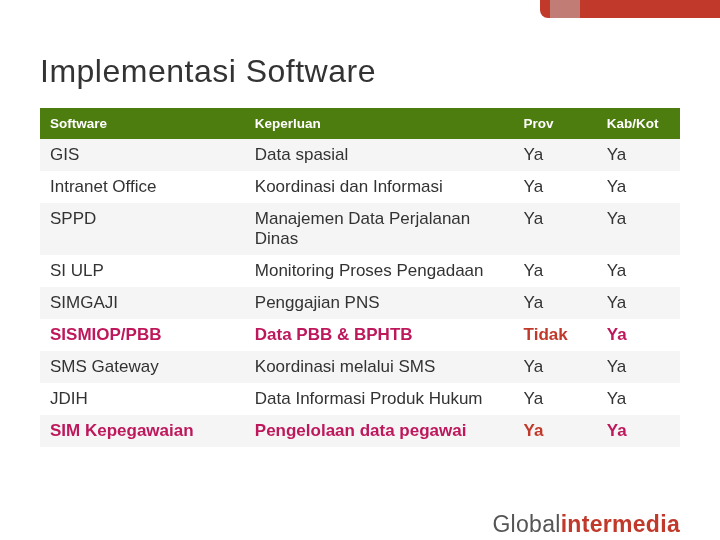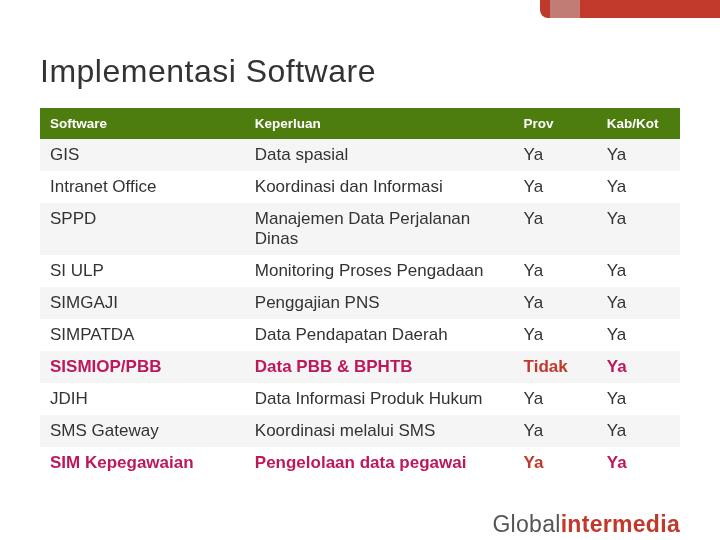--- a/index.html
+++ b/index.html
@@ -156,41 +156,35 @@
       <td>Monitoring Proses Pengadaan</td>
       <td>Ya</td>
       <td>Ya</td>
     </tr>
         <tr>
       <td>SIMGAJI</td>
       <td>Penggajian PNS</td>
       <td>Ya</td>
       <td>Ya</td>
     </tr>
-        <tr>
-      <td>SIMPATDA</td>
-      <td>Data Pendapatan Daerah</td>
-      <td>Ya</td>
-      <td>Ya</td>
-    </tr>
         <tr class="highlight-row">
       <td>SISMIOP/PBB</td>
       <td>Data PBB &amp; BPHTB</td>
       <td>Tidak</td>
       <td>Ya</td>
     </tr>
         <tr>
-      <td>JDIH</td>
-      <td>Data Informasi Produk Hukum</td>
+      <td>SMS Gateway</td>
+      <td>Koordinasi melalui SMS</td>
       <td>Ya</td>
       <td>Ya</td>
     </tr>
         <tr>
-      <td>SMS Gateway</td>
-      <td>Koordinasi melalui SMS</td>
+      <td>JDIH</td>
+      <td>Data Informasi Produk Hukum</td>
       <td>Ya</td>
       <td>Ya</td>
     </tr>
         <tr class="highlight-row">
       <td>SIM Kepegawaian</td>
       <td>Pengelolaan data pegawai</td>
       <td>Ya</td>
       <td>Ya</td>
     </tr>
       </tbody>

